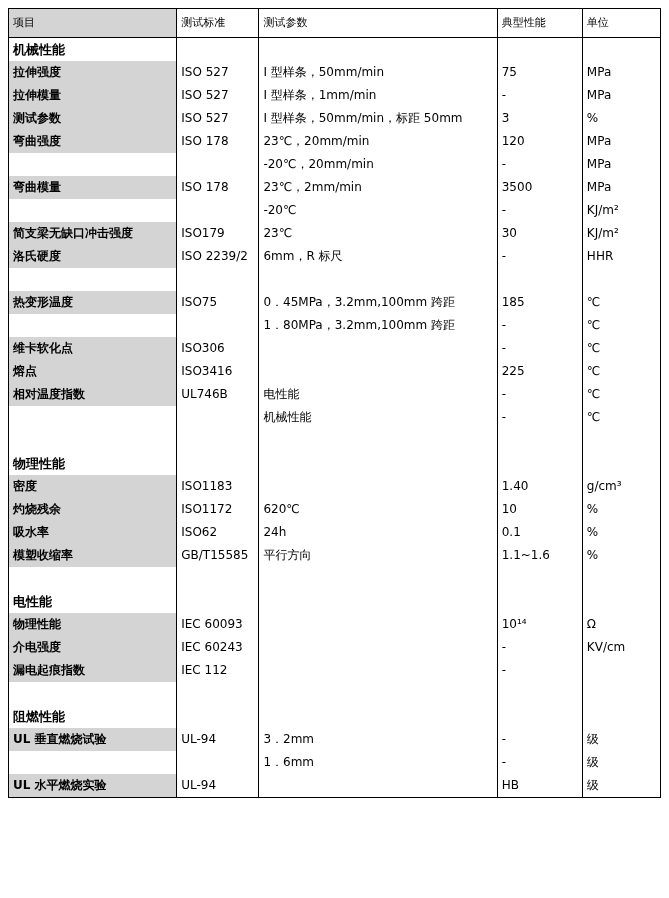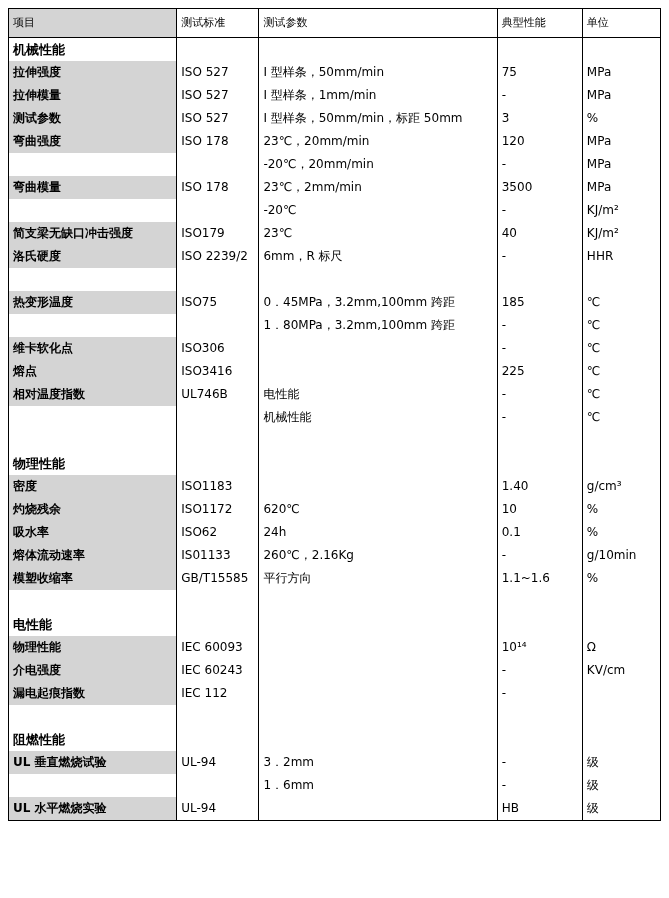--- a/index.html
+++ b/index.html
@@ -146,21 +146,21 @@
           <td class="item blank"></td>
           <td class="std"></td>
           <td class="param">-20℃</td>
           <td class="perf">-</td>
           <td class="unit">KJ/m²</td>
         </tr>
         <tr>
           <td class="item b">简支梁无缺口冲击强度</td>
           <td class="std">ISO179</td>
           <td class="param">23℃</td>
-          <td class="perf">40</td>
+          <td class="perf">30</td>
           <td class="unit">KJ/m²</td>
         </tr>
         <tr>
           <td class="item b">洛氏硬度</td>
           <td class="std">ISO 2239/2</td>
           <td class="param">6mm，R 标尺</td>
           <td class="perf">-</td>
           <td class="unit">HHR</td>
         </tr>
         <tr class="spacer">
@@ -241,27 +241,20 @@
           <td class="unit">%</td>
         </tr>
         <tr>
           <td class="item b">吸水率</td>
           <td class="std">ISO62</td>
           <td class="param">24h</td>
           <td class="perf">0.1</td>
           <td class="unit">%</td>
         </tr>
         <tr>
-          <td class="item b">熔体流动速率</td>
-          <td class="std">IS01133</td>
-          <td class="param">260℃，2.16Kg</td>
-          <td class="perf">-</td>
-          <td class="unit">g/10min</td>
-        </tr>
-        <tr>
           <td class="item b">模塑收缩率</td>
           <td class="std">GB/T15585</td>
           <td class="param">平行方向</td>
           <td class="perf">1.1~1.6</td>
           <td class="unit">%</td>
         </tr>
         <tr class="spacer">
           <td class="item blank"></td>
           <td class="std"></td>
           <td class="param"></td>

